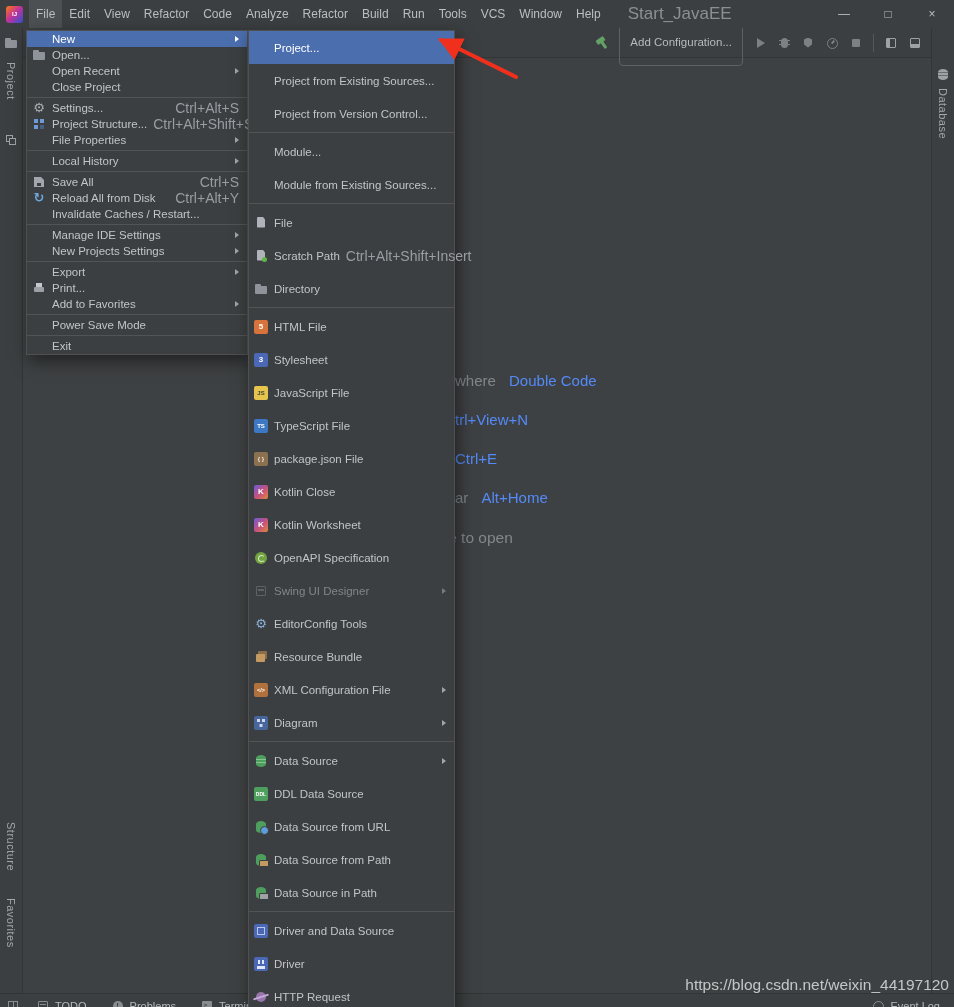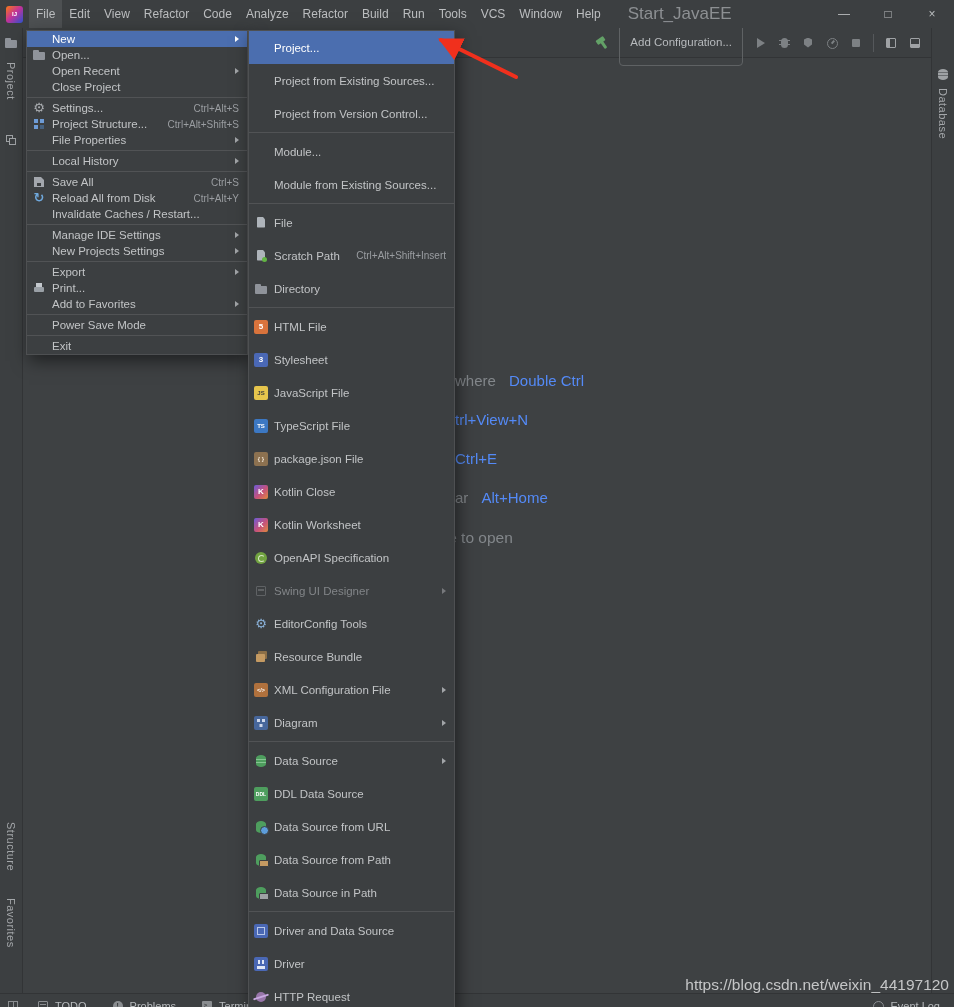--- a/index.html
+++ b/index.html
@@ -50,21 +50,21 @@
   
   .popup{position:absolute;z-index:10;background:var(--menu-bg,#3c3f41);border:1px solid #4e5052;box-shadow:3px 6px 16px rgba(0,0,0,.5);padding:0 0;box-sizing:border-box}
   #file-menu{left:26px;top:30px;width:222px}
   #new-submenu{left:248px;top:30px;width:207px}
   .menu-row{display:flex;align-items:center;gap:6px;padding:0 8px 0 5px;font-size:11.5px;color:#c2c4c6;cursor:default}
   #file-menu .menu-row{height:16px}
   #new-submenu .menu-row{height:33px}
   .menu-row.selected{background:var(--selection,#4b6eaf);color:#fff}
   .menu-row.disabled{color:#828588}
   .mi-label{white-space:nowrap}
-  .mi-short{margin-left:auto;font-size:10px;color:#9a9da1;white-space:nowrap}
+  .mi-short{margin-left:auto;font-size:14px;color:#9a9da1;white-space:nowrap}
   .mi-arrow{margin-left:auto;width:0;height:0;border-left:4px solid #a2a5a8;border-top:3.5px solid transparent;border-bottom:3.5px solid transparent;flex:none}
   .menu-row.selected .mi-arrow{border-left-color:#fff}
   .menu-row.disabled .mi-arrow{border-left-color:#77797c}
   .menu-sep{height:1px;background:#515355;margin:2px 0}
   .menu-row.disabled .ic{opacity:.45}
   
   .ic{position:relative;display:inline-block;width:14px;height:14px;flex:none;font-family:"Liberation Sans","DejaVu Sans",sans-serif}
   .mi-icon{width:14px;height:14px}
   .icon-none{visibility:hidden}
   .icon-folder::before{content:"";position:absolute;left:1px;top:4px;width:12px;height:8px;background:#8f939a;border-radius:1px}
@@ -185,21 +185,21 @@
         <span class="ic icon-layout"></span>
         <span class="ic icon-search"></span>
       </span>
   </div>
 </div>
 
 <div class="stripe" id="left-stripe"><span class="ic icon-folder"></span><span class="vtext">Project</span><span class="ic icon-squares"></span><span class="vtext">Structure</span><span class="vtext">Favorites</span><span class="ic icon-star"></span></div>
 <div class="stripe" id="right-stripe"><span class="ic icon-database-side"></span><span class="vtext">Database</span></div>
 
 <div id="hints">
-    <div class="hint-line"><span class="hint-pre">where </span><span class="hint-key">Double Ctrl</span></div>
+    <div class="hint-line"><span class="hint-pre">where </span><span class="hint-key">Double Code</span></div>
     <div class="hint-line"><span class="hint-key">trl+View+N</span></div>
     <div class="hint-line"><span class="hint-key">Ctrl+E</span></div>
     <div class="hint-line"><span class="hint-pre">ar </span><span class="hint-key">Alt+Home</span></div>
   </div>
 <div class="drop-hint">Drop files here to open</div>
 
 <div class="watermark">https://blog.csdn.net/weixin_44197120</div>
 
 <div class="statusbar">
   <span class="ic icon-switcher"></span>

